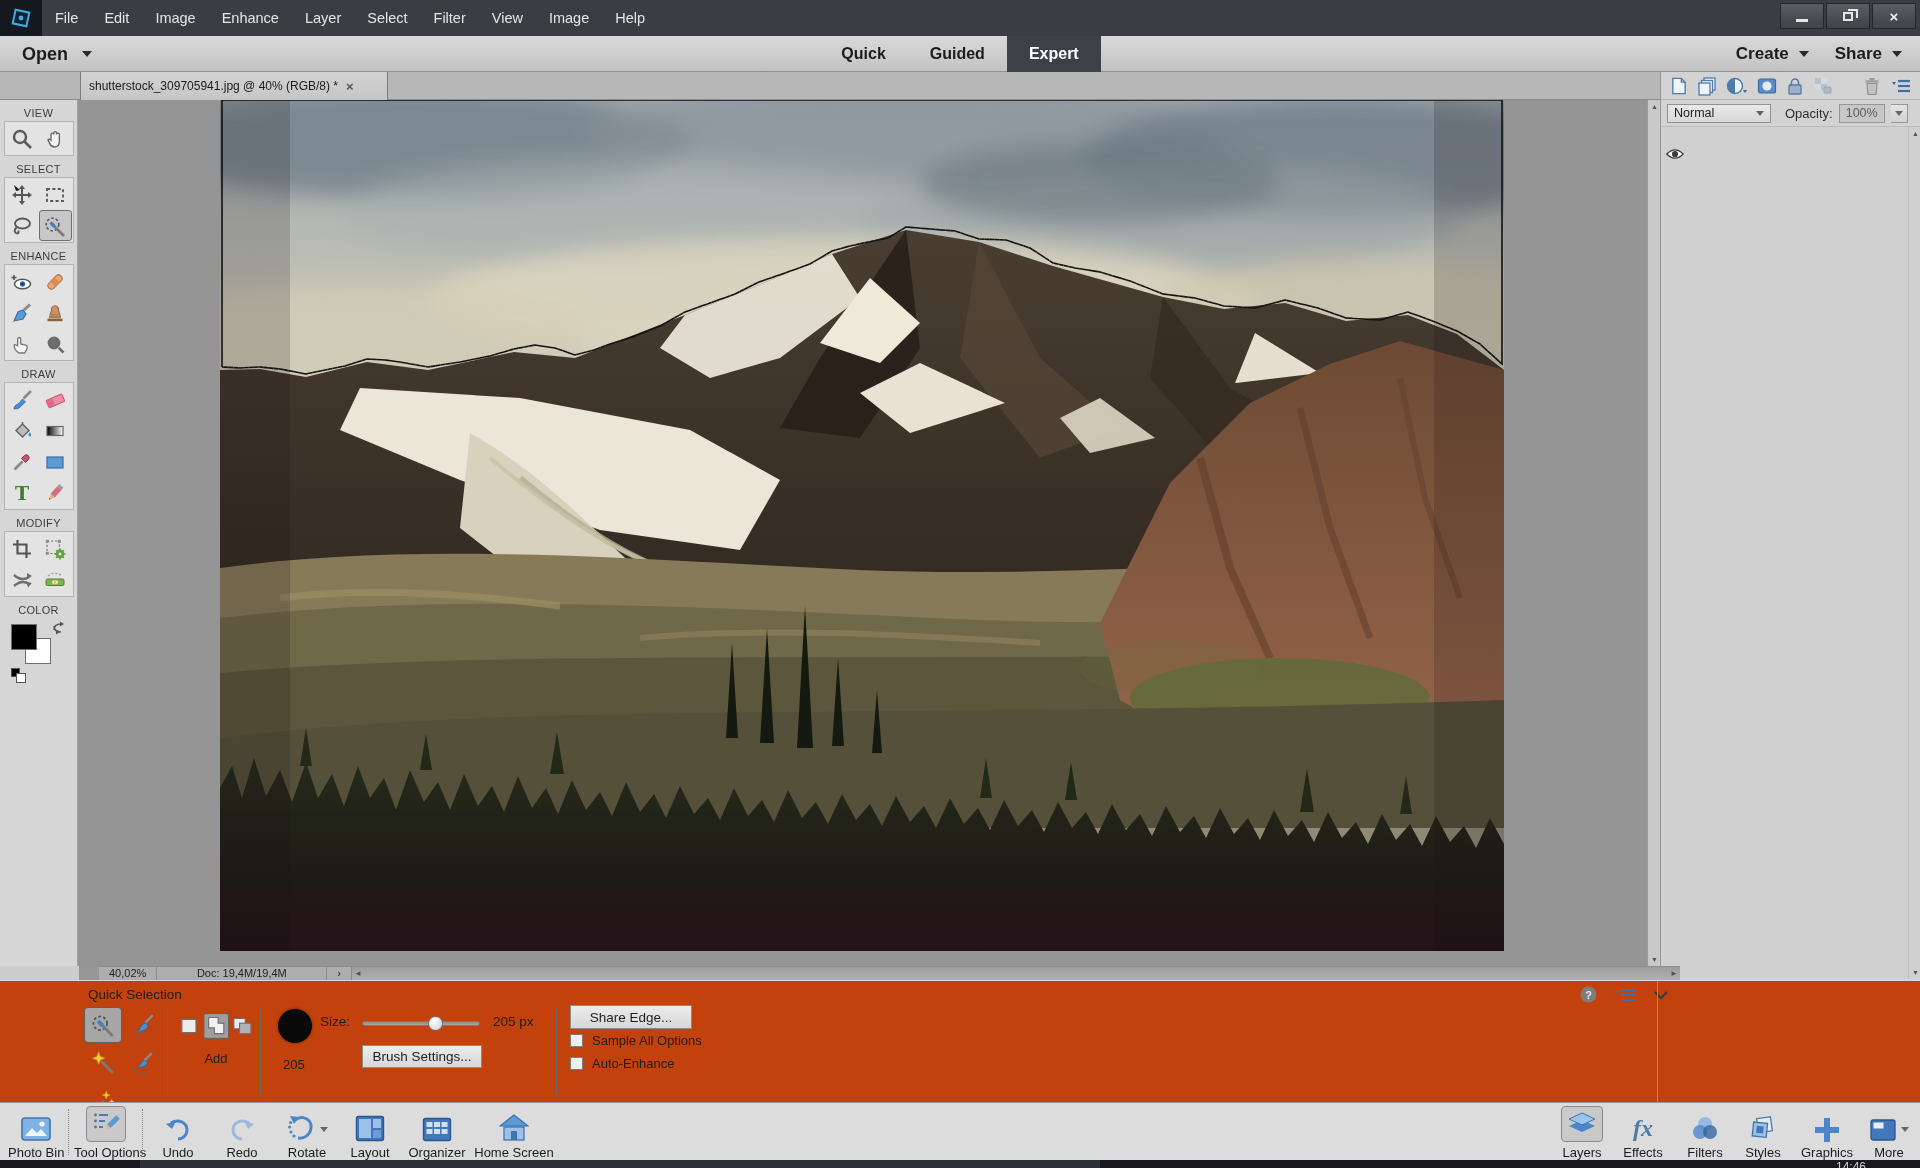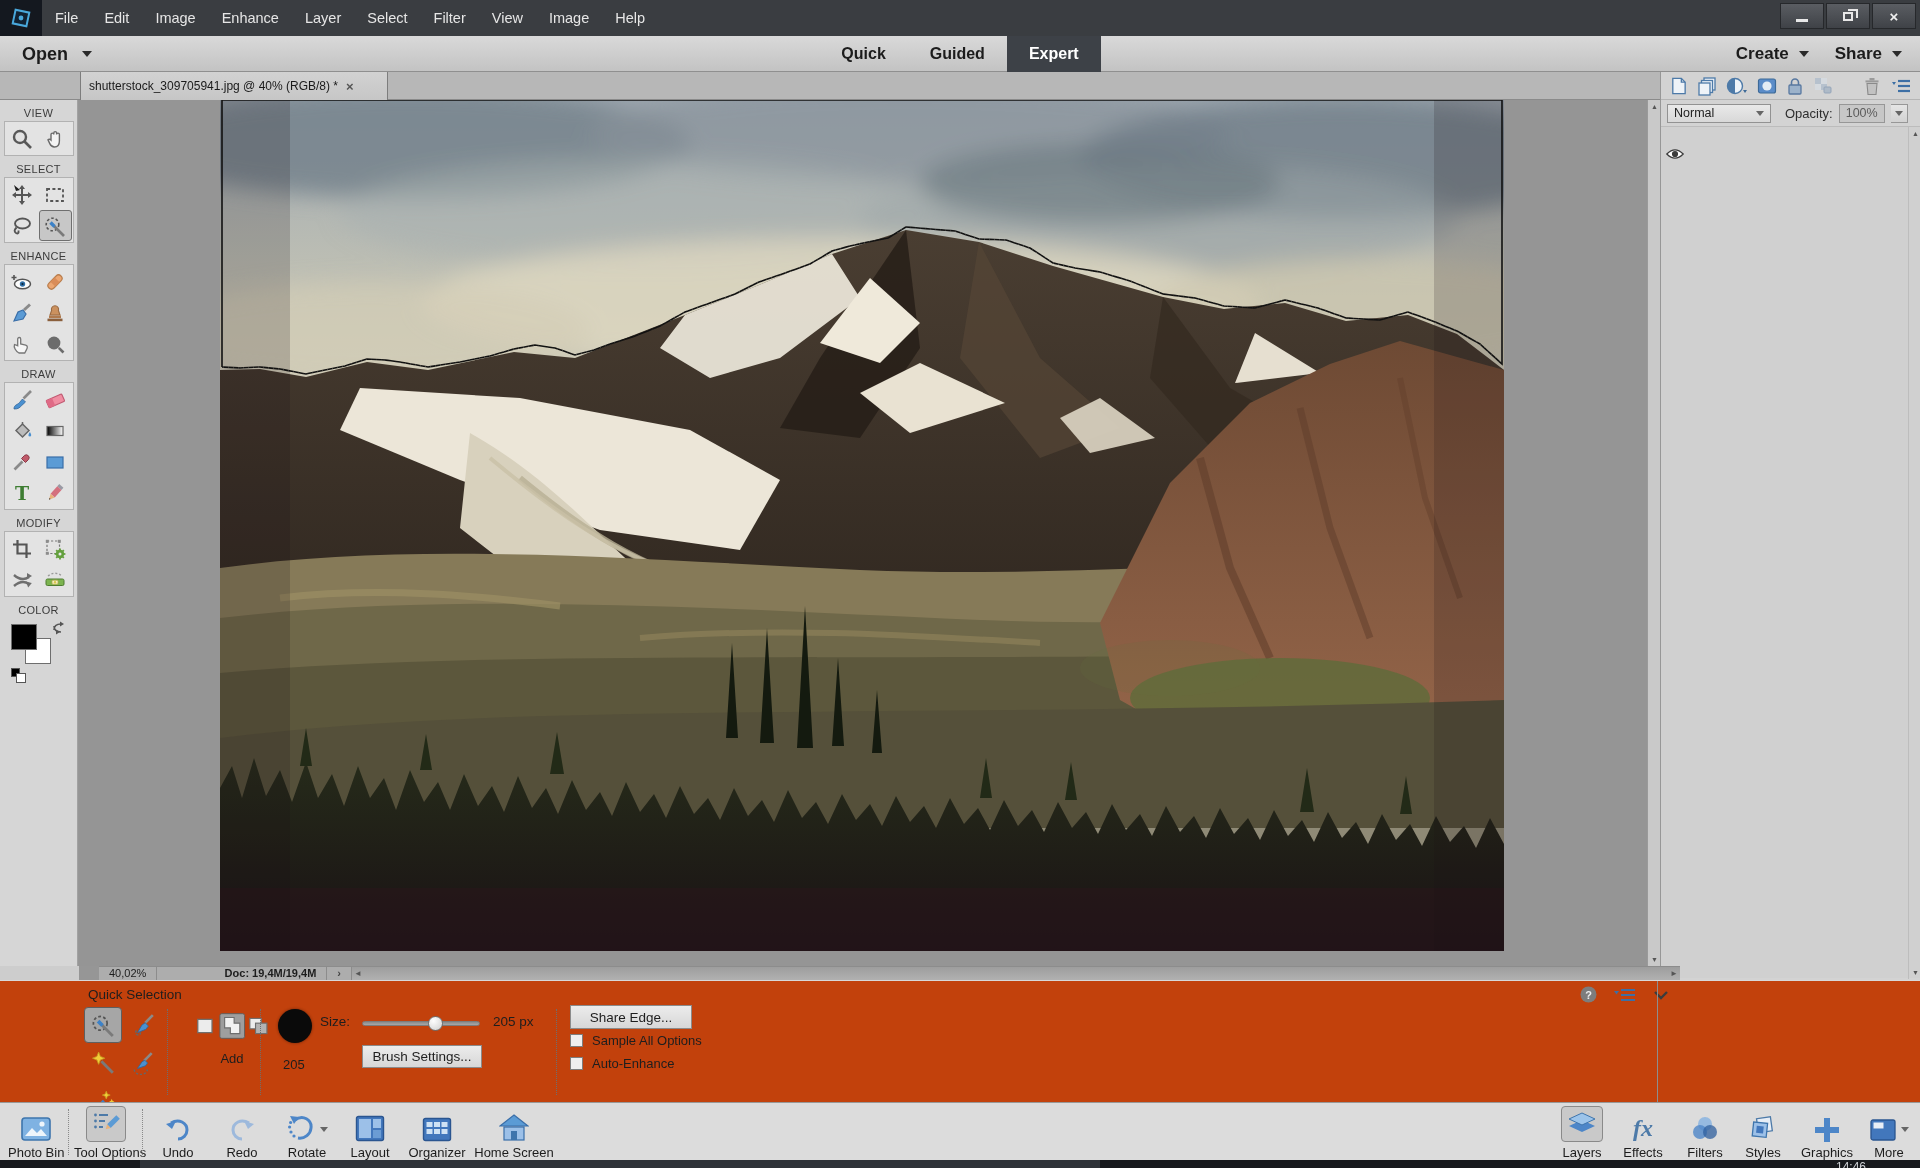--- a/index.html
+++ b/index.html
@@ -81,21 +81,21 @@
 
   
   #tooloptions { position:absolute; top:980px; left:0; width:1920px; height:122px; background:#c2410c; border-top:1px solid #d8d8d8; }
   #to-title { position:absolute; left:88px; top:6px; font-size:13.5px; color:#1e1e1e; }
   #to-right-icons { position:absolute; left:1580px; top:5px; display:flex; gap:16px; align-items:center; }
   #to-divider-right { position:absolute; left:1657px; top:0; height:122px; border-left:1px solid #8e8e8e; }
   .dotted-v { position:absolute; top:28px; height:86px; border-left:1px dotted #6e6e6e; }
   #to-tools { position:absolute; left:84px; top:26px; width:80px; display:flex; flex-wrap:wrap; gap:2px; }
   .to-tool { width:38px; height:36px; display:flex; align-items:center; justify-content:center; border-radius:4px; }
   .to-tool.active { background:#a6a6a6; border:1px solid #5f5f5f; }
-  #mode-group { position:absolute; left:194px; top:30px; width:76px; text-align:center; }
+  #mode-group { position:absolute; left:178px; top:30px; width:76px; text-align:center; }
   #mode-icons { display:flex; align-items:center; justify-content:center; gap:1px; }
   .mode-label { font-size:13px; color:#1e1e1e; margin-top:10px; }
   #brush-preview { position:absolute; left:278px; top:28px; width:34px; height:34px; border-radius:50%; background:#0a0a0a; box-shadow:0 0 3px rgba(0,0,0,.45); }
   #brush-num { position:absolute; left:283px; top:76px; font-size:13px; color:#1e1e1e; }
   #size-label { position:absolute; left:320px; top:33px; font-size:13.5px; color:#1e1e1e; }
   #size-slider { position:absolute; left:362px; top:40px; width:118px; height:5px; background:linear-gradient(#8a8a8a,#a8a8a8); border-radius:3px; border:1px solid #7c7c7c; }
   #size-handle { position:absolute; left:56%; top:-6px; width:15px; height:15px; border-radius:50%; background:radial-gradient(circle at 35% 30%,#fdfdfd,#cfcfcf); border:1px solid #6f6f6f; }
   #size-value { position:absolute; left:493px; top:33px; font-size:13.5px; color:#1e1e1e; }
   .gray-btn { background:linear-gradient(#ececec,#d7d7d7); border:1px solid #8b8b8b; font-size:13.5px; color:#1e1e1e; display:flex; align-items:center; justify-content:center; font-family:"Liberation Sans",sans-serif; }
   #brush-settings-btn { position:absolute; left:362px; top:64px; width:120px; height:23px; }
@@ -545,21 +545,21 @@
     <div id="panel-scroll">
       <div class="scroll-arrow">▲</div>
       <div class="scroll-arrow" style="position:absolute;bottom:0;">▼</div>
     </div>
   </div>
 </div>
 
 <div id="toolbox-foot"></div>
 <div id="statusbar">
   <div class="sb-box">40,02%</div>
-  <div class="sb-box" style="min-width:170px;text-align:right;font-weight:bold;">Doc: 19,4M/19,4M</div>
+  <div class="sb-box" style="min-width:170px;text-align:center;">Doc: 19,4M/19,4M</div>
   <div class="sb-box" style="font-weight:bold;color:#444;">›</div>
   <div id="sb-track">
     <span>◄</span>
     <span>►</span>
   </div>
 </div>
 
 <div id="tooloptions">
   <div id="to-title">Quick Selection</div>
   <div id="to-right-icons">

